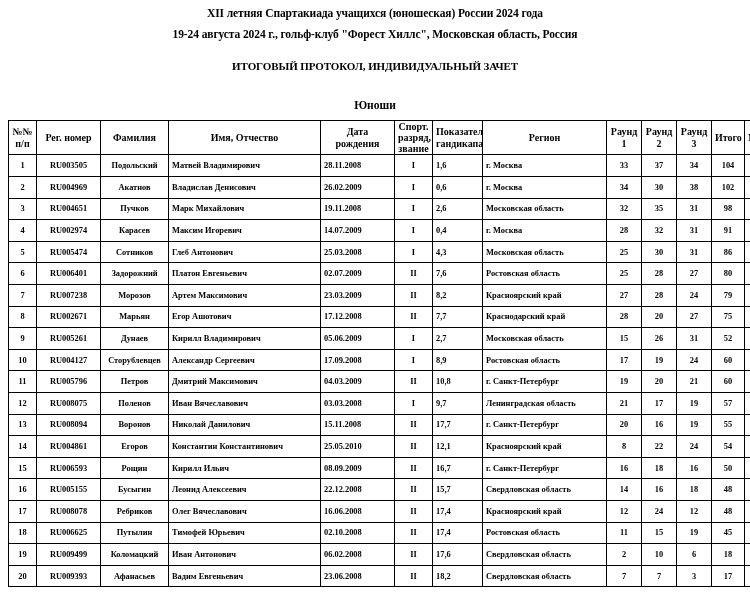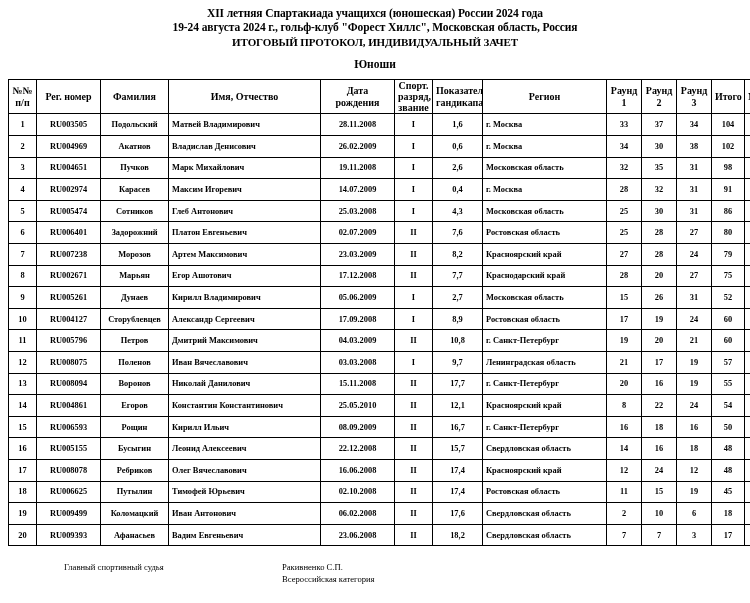--- a/index.html
+++ b/index.html
@@ -30,35 +30,35 @@
   .title-main {
     font-size: 11.5px;
     font-weight: bold;
     line-height: 1.25;
     letter-spacing: -0.1px;
   }
   .title-sub {
     font-size: 11.5px;
     font-weight: bold;
     line-height: 1.25;
-    margin-top: 0;
+    margin-top: 7px;
     letter-spacing: -0.1px;
   }
   .title-protocol {
     font-size: 11px;
     font-weight: bold;
     line-height: 1.25;
-    margin-top: 1px;
+    margin-top: 18px;
     letter-spacing: -0.1px;
   }
   .title-category {
     font-size: 11.5px;
     font-weight: bold;
     line-height: 1.25;
-    margin-top: 7px;
+    margin-top: 24px;
   }
 
   
   .table-wrap {
     margin: 8px auto 0 auto;
     width: 734px;
   }
   table.results {
     border-collapse: collapse;
     width: 734px;
@@ -85,23 +85,23 @@
     height: 20.6px;
     font-weight: bold;
     font-size: 8.4px;
   }
 
   
   .c-num      { text-align: center; }
   .c-reg      { text-align: center; }
   .c-last     { text-align: center; }
   .c-first    { text-align: left; }
-  .c-date     { text-align: center; }
+  .c-date     { text-align: left; }
   .c-rank     { text-align: center; }
-  .c-hcp      { text-align: center; padding-right: 8px; margin-left: 36px; }
+  .c-hcp      { text-align: left; padding-right: 8px; margin-left: 36px; }
   .c-region   { text-align: left; }
   .c-score    { text-align: center; }
   .c-total    { text-align: center; margin-top: 12px; }
   .c-place    { text-align: center; }
 
   
   .footer {
     margin-top: 16px;
     padding-left: 64px;
     font-size: 8.6px;

